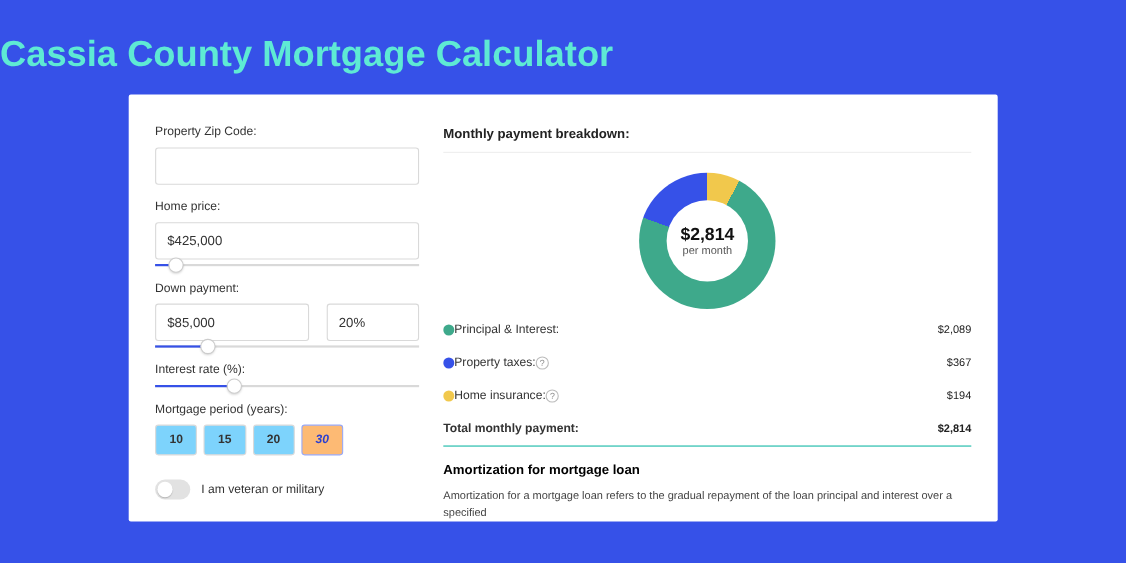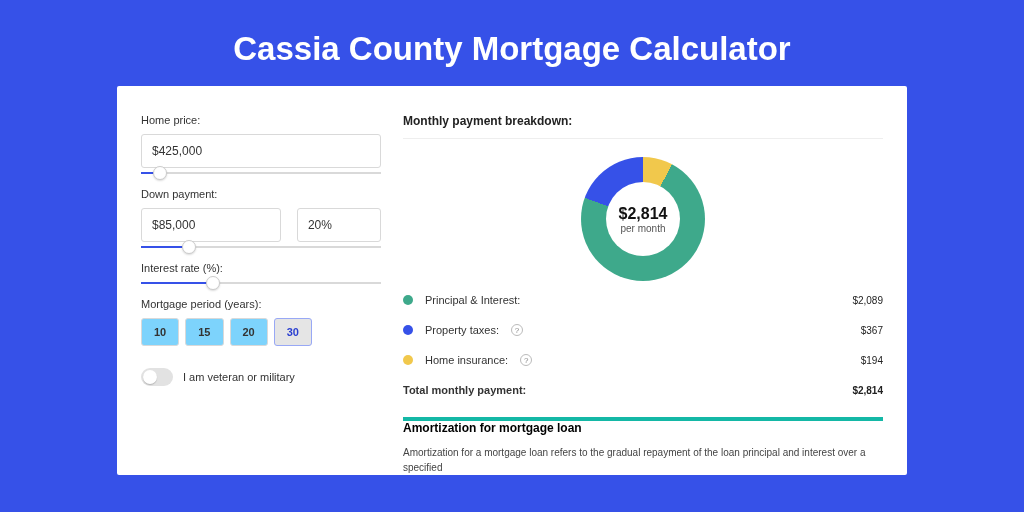--- a/index.html
+++ b/index.html
@@ -4,22 +4,22 @@
 <style>
 * { box-sizing: border-box; margin: 0; padding: 0; }
 body {
   background: #3651e8;
   font-family: -apple-system, BlinkMacSystemFont, "Segoe UI", Arial, sans-serif;
   width: 1024px;
   height: 512px;
   overflow: hidden;
 }
 .page-title {
-  color: #ffffff;
-  text-align: center;
+  color: #5eead4;
+  text-align: left;
   font-size: 33px;
   font-weight: 700;
   padding: 30px 0 18px;
 }
 .card {
   background: #fff;
   width: 790px;
   margin: 0 auto;
   border-radius: 2px;
   padding: 28px 24px 0;
@@ -72,23 +72,24 @@
   border: 1px solid #d9d9d9;
   background: #7dd3fc;
   font-size: 11px;
   font-weight: 600;
   color: #333;
   padding: 7px 12px;
   border-radius: 3px;
   cursor: pointer;
 }
 .period-btn.active {
-  background: #e5e5e5;
+  background: #fdba74;
   border-color: #98a8f5;
   color: #2a3fd0;
+  font-style: italic;
 }
 .toggle-row { display: flex; align-items: center; gap: 10px; margin-top: 22px; }
 .toggle {
   width: 32px; height: 18px;
   background: #e2e2e2;
   border-radius: 9px;
   position: relative;
 }
 .toggle-knob {
   position: absolute; top: 2px; left: 2px;
@@ -117,41 +118,45 @@
   content: ""; position: absolute;
   width: 74px; height: 74px; background: #fff; border-radius: 50%;
 }
 .donut-center { position: relative; z-index: 1; text-align: center; }
 .donut-val { font-size: 16px; font-weight: 700; color: #111; }
 .donut-sub { font-size: 10px; color: #555; }
 .line {
   display: flex; align-items: center; justify-content: space-between;
   padding: 9px 0;
 }
-.line-left { display: flex; align-items: center; gap: 12px; font-size: 11px; color: #333; }
+.line-left { display: flex; align-items: center; gap: 0; font-size: 11px; color: #333; }
 .swatch { width: 10px; height: 10px; border-radius: 50%; }
 .tip {
   width: 12px; height: 12px; border: 1px solid #bbb; border-radius: 50%;
   display: inline-flex; align-items: center; justify-content: center;
   font-size: 8px; color: #888;
 }
 .amt { font-size: 10px; color: #222; }
 .total .line-left, .total .amt { font-weight: 700; }
-.amort { margin-top: 12px; border-top: 4px solid #14b8a6; }
+.amort { margin-top: 0; border-top: 1px solid #14b8a6; padding-top: 14px; }
 .amort-title { font-size: 12px; font-weight: 700; margin-bottom: 10px; }
 .amort-text { font-size: 10px; color: #444; line-height: 1.5; }
 </style>
 </head>
 <body>
 
 <h1 class="page-title">Cassia County Mortgage Calculator</h1>
 
 <div class="card">
   <div class="left">
 
+    <div class="field">
+      <label class="fld-label">Property Zip Code:</label>
+      <input class="text-input" value="" style="">
+    </div>
 
     <div class="field">
       <label class="fld-label">Home price:</label>
       <input class="text-input" value="$425,000" style="">
       <div class="slider-track">
         <div class="slider-fill" style="width: 8%;"></div>
         <div class="slider-thumb" style="left: 8%;"></div>
       </div>
     </div>
 

